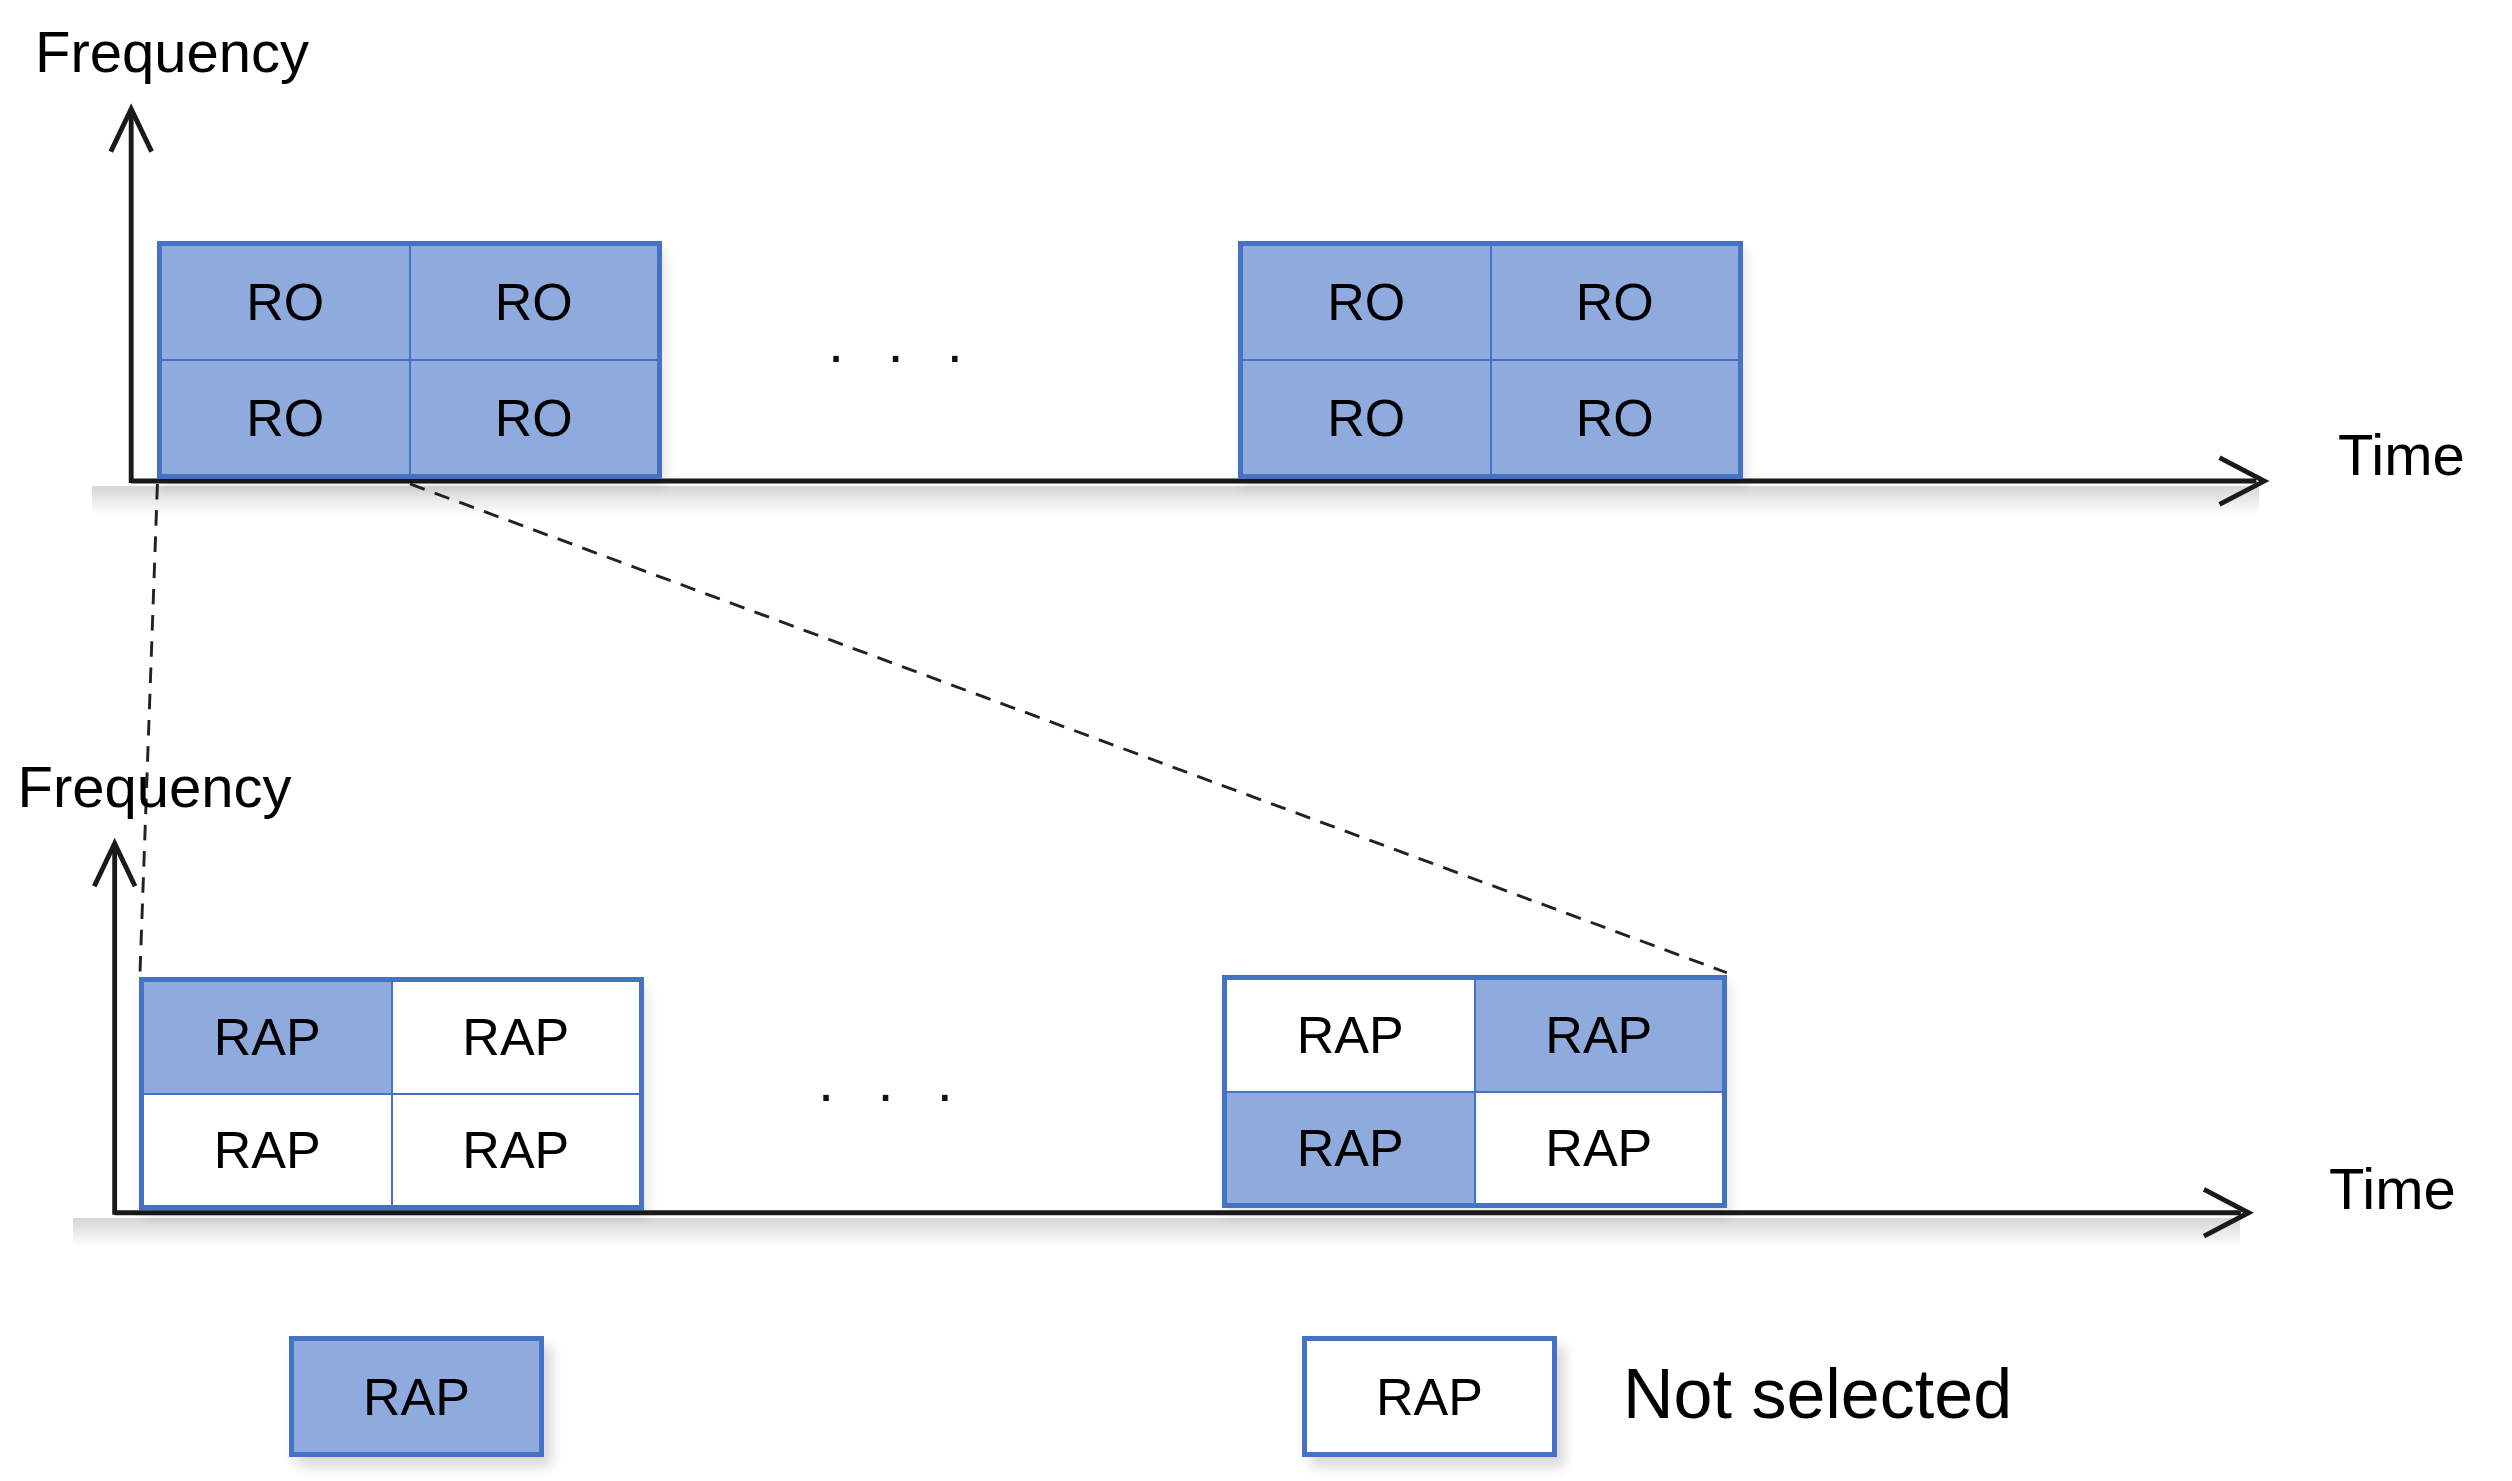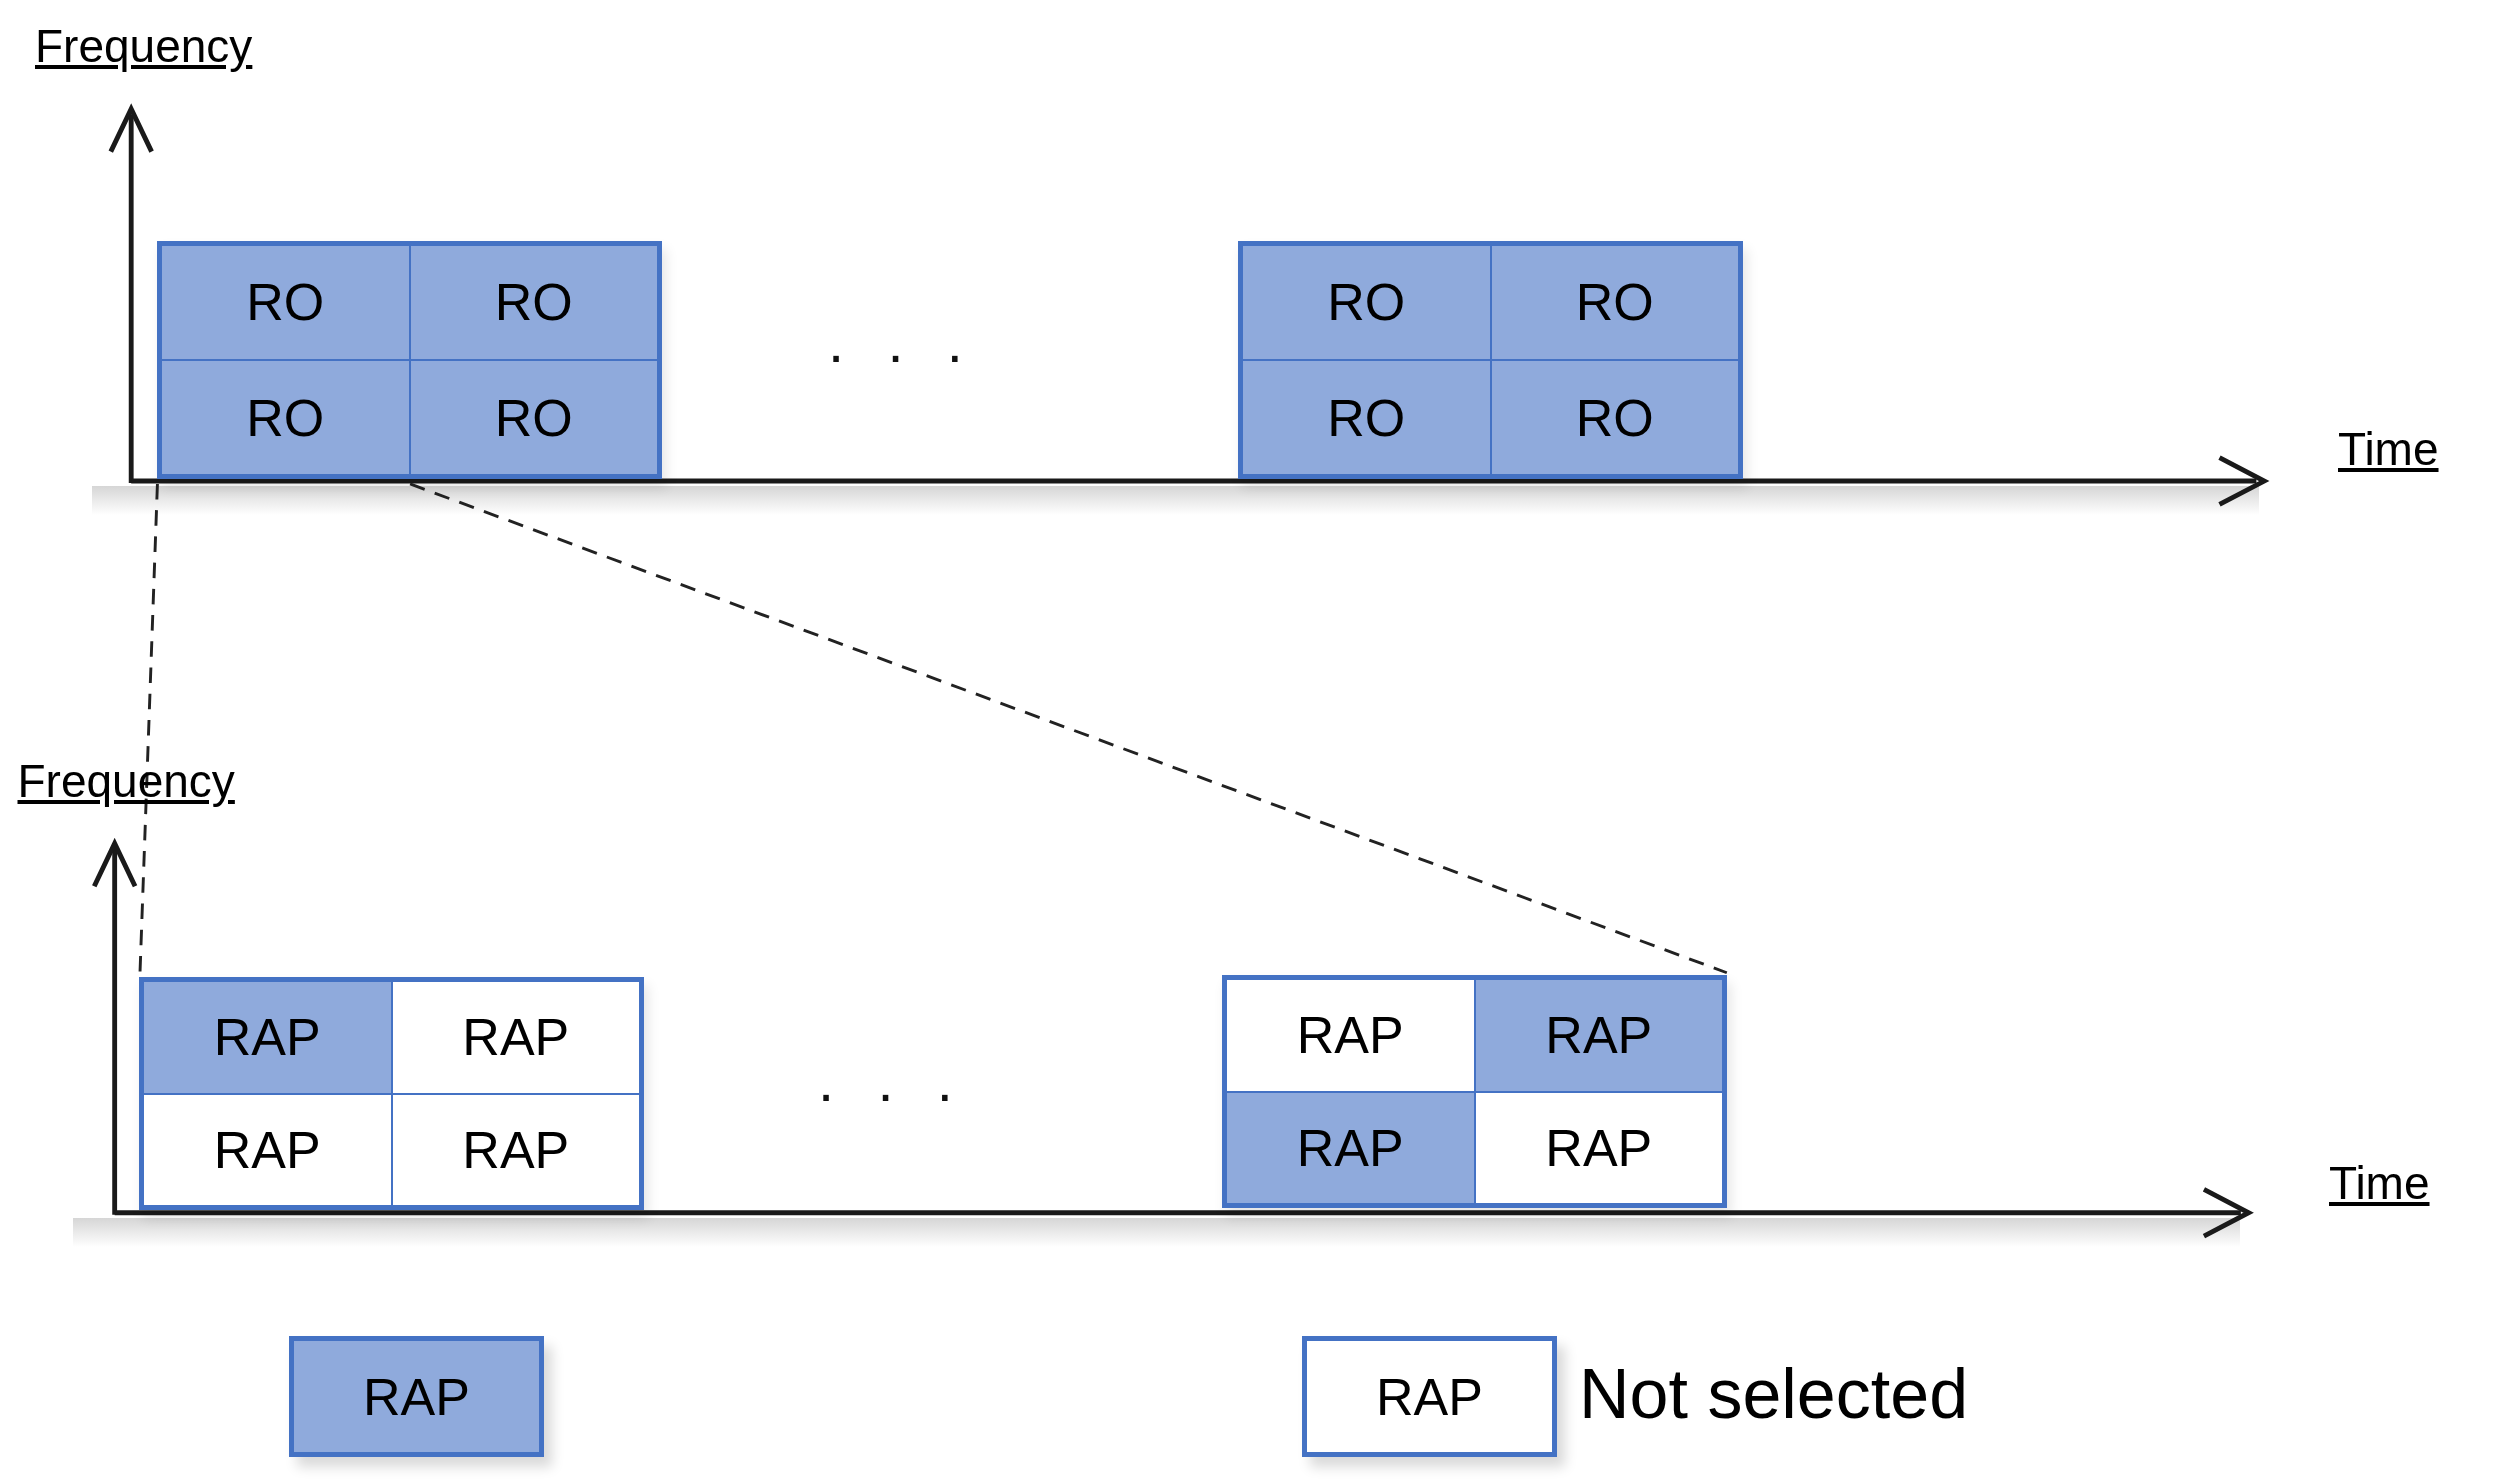--- a/index.html
+++ b/index.html
@@ -10,21 +10,21 @@
   
   #overlay{position:absolute;left:0;top:0;width:2512px;height:1481px;}
 
   
   .axshadow{position:absolute;height:29px;pointer-events:none;
     background:linear-gradient(rgba(90,90,90,0.25),rgba(255,255,255,0));}
   #axshadow-top{left:92px;top:486px;width:2167px;}
   #axshadow-bottom{left:73px;top:1218px;width:2167px;}
 
   
-  .axis-label{position:absolute;font-size:46px;line-height:1.0;white-space:nowrap;text-decoration:underline;}
+  .axis-label{position:absolute;font-size:58px;line-height:1.0;white-space:nowrap;}
   #freq-label-top{left:35px;top:23px;}
   #freq-label-bottom{left:17.5px;top:758px;}
   #time-label-top{left:2338px;top:426px;}
   #time-label-bottom{left:2329px;top:1160px;}
 
   
   .grp{position:absolute;display:grid;grid-template-columns:1fr 1fr;grid-template-rows:1fr 1fr;
     gap:2px;padding:4.9px;background:var(--border-blue,#4472C4);
     box-shadow:3.9px 7.8px 11.7px rgba(0,0,0,0.10);}
   #grp-top-a{left:157px;top:241px;width:505px;height:238px;}
@@ -43,21 +43,21 @@
 
   
   .chip{position:absolute;width:255px;height:121px;border:5.8px solid var(--border-blue,#4472C4);
     display:flex;align-items:center;justify-content:center;font-size:52px;
     background:var(--unselected-fill,#ffffff);box-shadow:7.8px 9.7px 11.7px rgba(0,0,0,0.15);}
   .chip.sel{background:var(--selected-fill,#8FAADC);}
   #legend-chip-selected{left:289px;top:1336px;}
   #legend-chip-not-selected{left:1302px;top:1336px;}
   .legend-label{position:absolute;font-size:70px;line-height:1.0;white-space:nowrap;}
   #legend-label-selected{left:603px;top:1359px;}
-  #legend-label-not-selected{left:1579px;top:1359px;}
+  #legend-label-not-selected{left:1623px;top:1359px;}
 </style>
 </head>
 <body>
 
 <div id="canvas">
 
   <div class="axshadow" id="axshadow-top"></div>
   <div class="axshadow" id="axshadow-bottom"></div>
 
   <svg id="overlay" viewBox="0 0 2585 1524">

